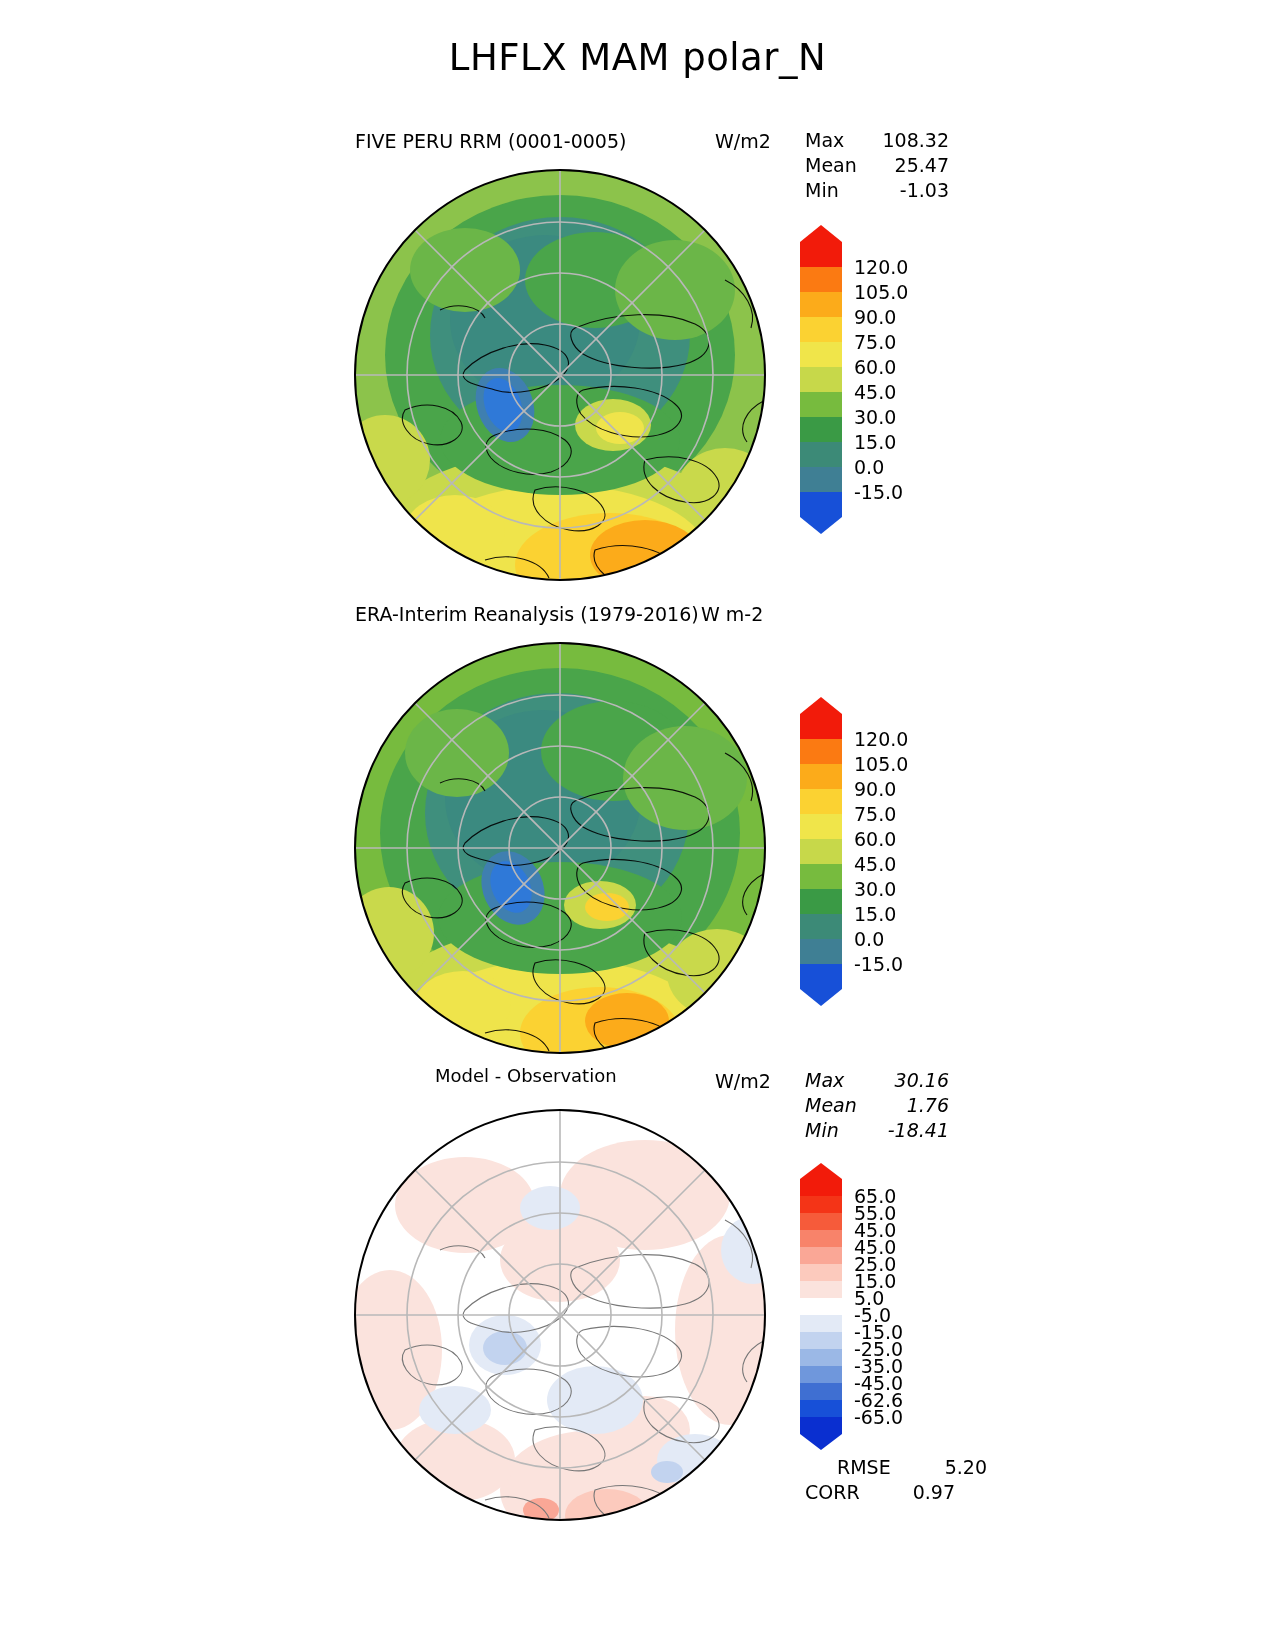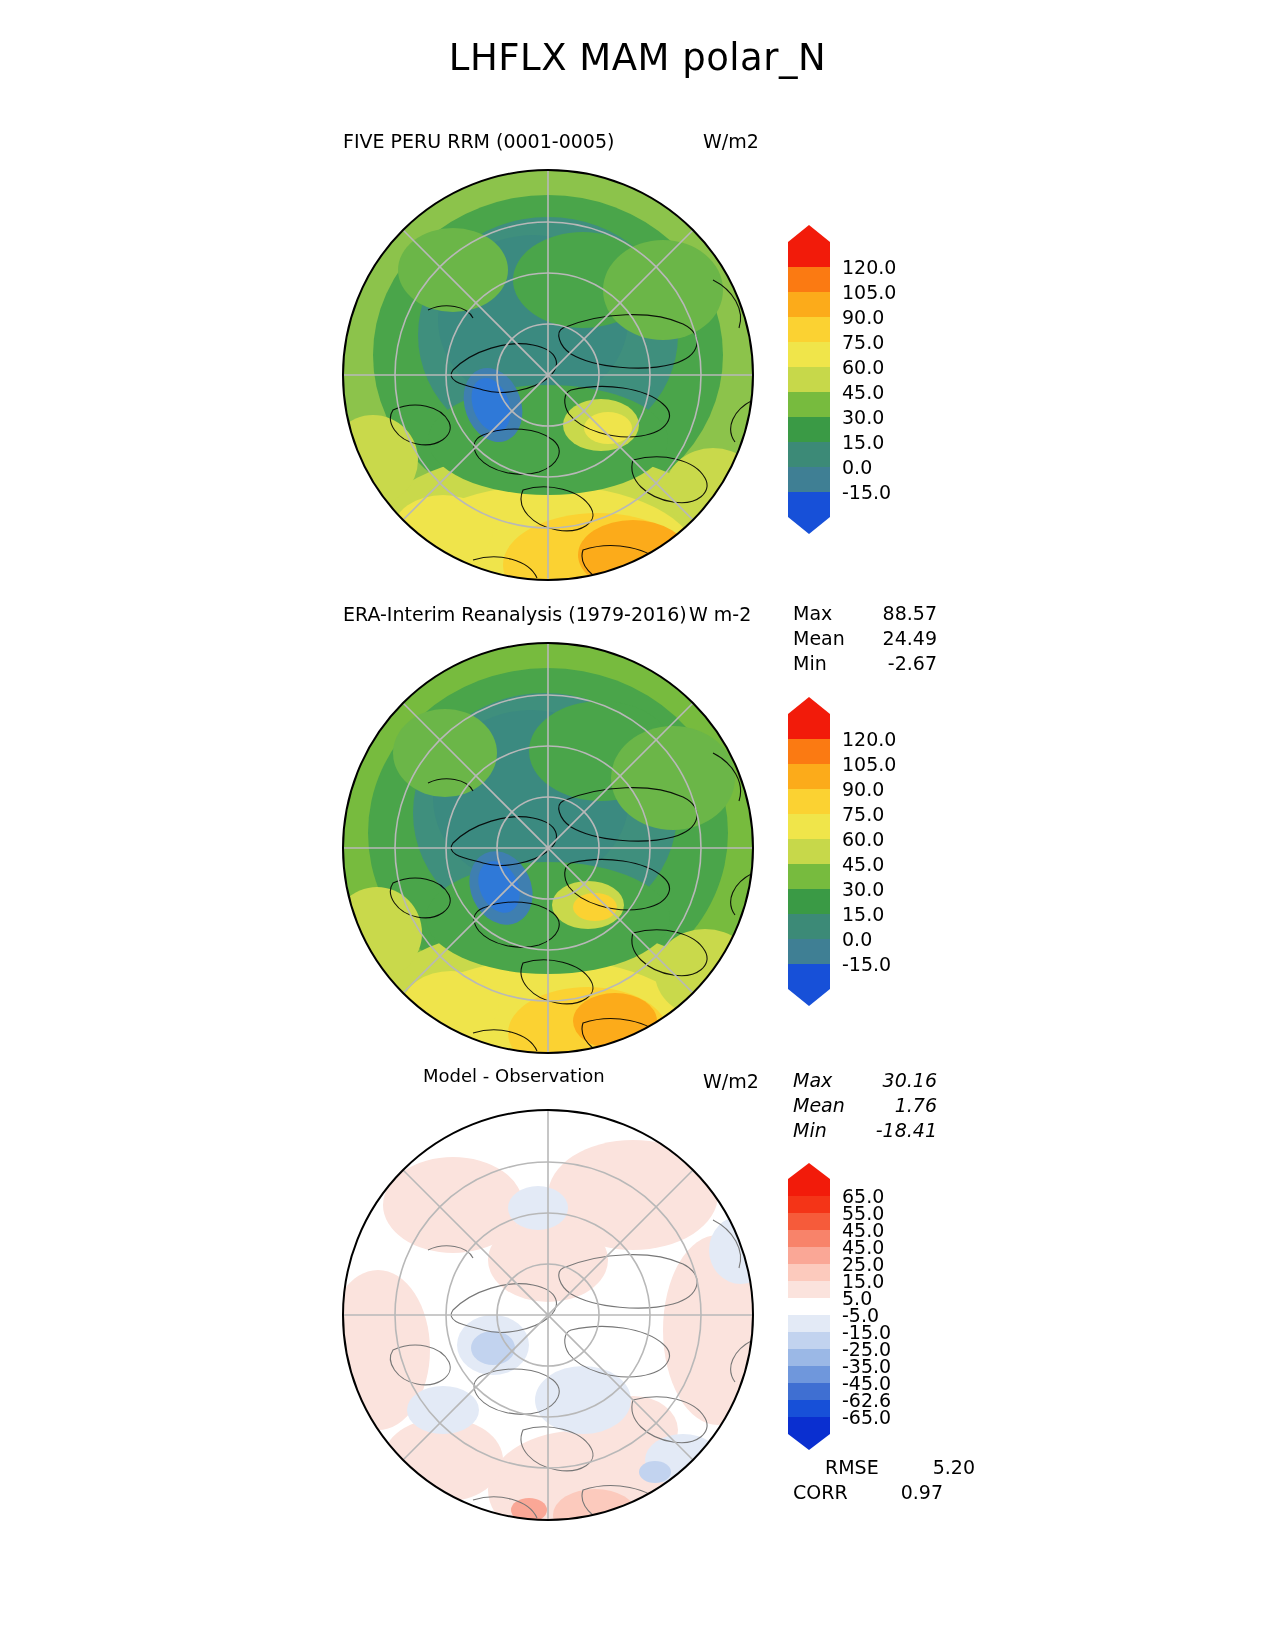--- a/index.html
+++ b/index.html
@@ -18,21 +18,21 @@
   .page-title {
     position: absolute;
     top: 36px;
     left: 0;
     width: 1275px;
     text-align: center;
     font-size: 37px;
     letter-spacing: 0.5px;
   }
 
-  .panel { position: absolute; left: 3px; width: 1123px; }
+  .panel { position: absolute; left: 15px; width: 1123px; }
   #panel-0 { top: 110px; height: 470px; }
   #panel-1 { top: 585px; height: 470px; }
   #panel-2 { top: 1055px; height: 500px; }
 
   .panel-title {
     position: absolute;
     font-size: 19px;
     white-space: nowrap;
   }
   .panel-title.big { font-size: 18px; }
@@ -93,20 +93,25 @@
 </style>
 </head>
 <body>
 
 <div class="page-title">LHFLX MAM polar_N</div>
 
 <div class="panel" id="panel-0">
   <div class="panel-title" style="left:340px; top:20px;">FIVE PERU RRM (0001-0005)</div>
   <div class="panel-units" style="left:700px; top:20px;">W/m2</div>
 
+  <div class="stats" style="left:790px; top:18px;">
+    <span class="row"><span class="lbl">Max</span><span class="val">108.32</span></span>
+    <span class="row"><span class="lbl">Mean</span><span class="val">25.47</span></span>
+    <span class="row"><span class="lbl">Min</span><span class="val">-1.03</span></span>
+  </div>
 
   <div class="map-wrap" style="left:330px; top:50px;">
     <svg width="430" height="430" viewBox="0 0 430 430">
       <defs>
         <clipPath id="clipA">
             <circle cx="215" cy="215" r="205"></circle>
           </clipPath>
       </defs>
       <circle cx="215" cy="215" r="205" fill="#8cc34b"></circle>
       <g clip-path="url(#clipA)">
@@ -189,25 +194,20 @@
       <span style="top:242px;">0.0</span>
       <span style="top:267px;">-15.0</span>
     </div>
   </div>
 </div>
 
 <div class="panel" id="panel-1">
   <div class="panel-title" style="left:340px; top:18px;">ERA-Interim Reanalysis (1979-2016)</div>
   <div class="panel-units" style="left:686px; top:18px;">W m-2</div>
 
-  <div class="stats" style="left:790px; top:16px;">
-    <span class="row"><span class="lbl">Max</span><span class="val">88.57</span></span>
-    <span class="row"><span class="lbl">Mean</span><span class="val">24.49</span></span>
-    <span class="row"><span class="lbl">Min</span><span class="val">-2.67</span></span>
-  </div>
 
   <div class="map-wrap" style="left:330px; top:48px;">
     <svg width="430" height="430" viewBox="0 0 430 430">
       <defs>
         <clipPath id="clipB">
             <circle cx="215" cy="215" r="205"></circle>
           </clipPath>
       </defs>
       <circle cx="215" cy="215" r="205" fill="#77bb3e"></circle>
       <g clip-path="url(#clipB)">

